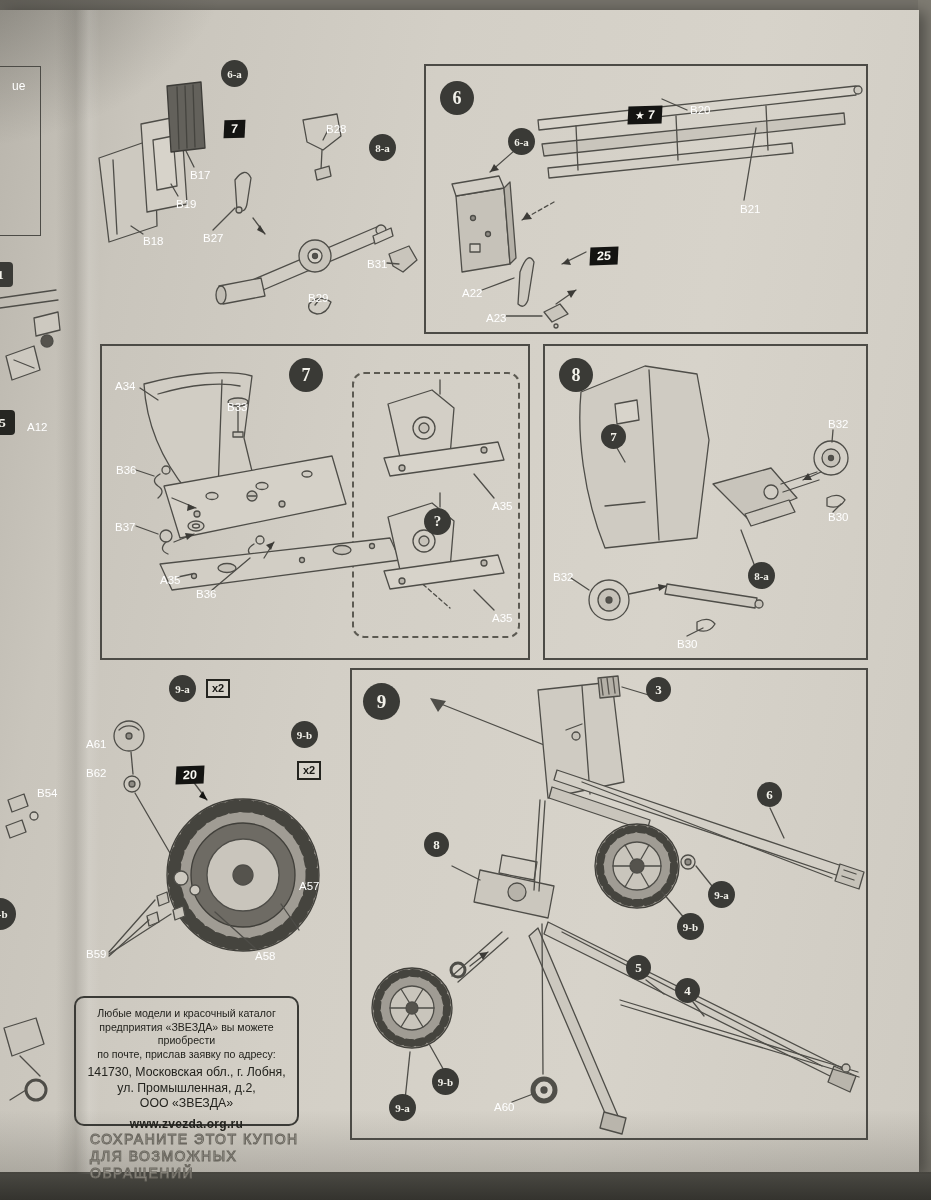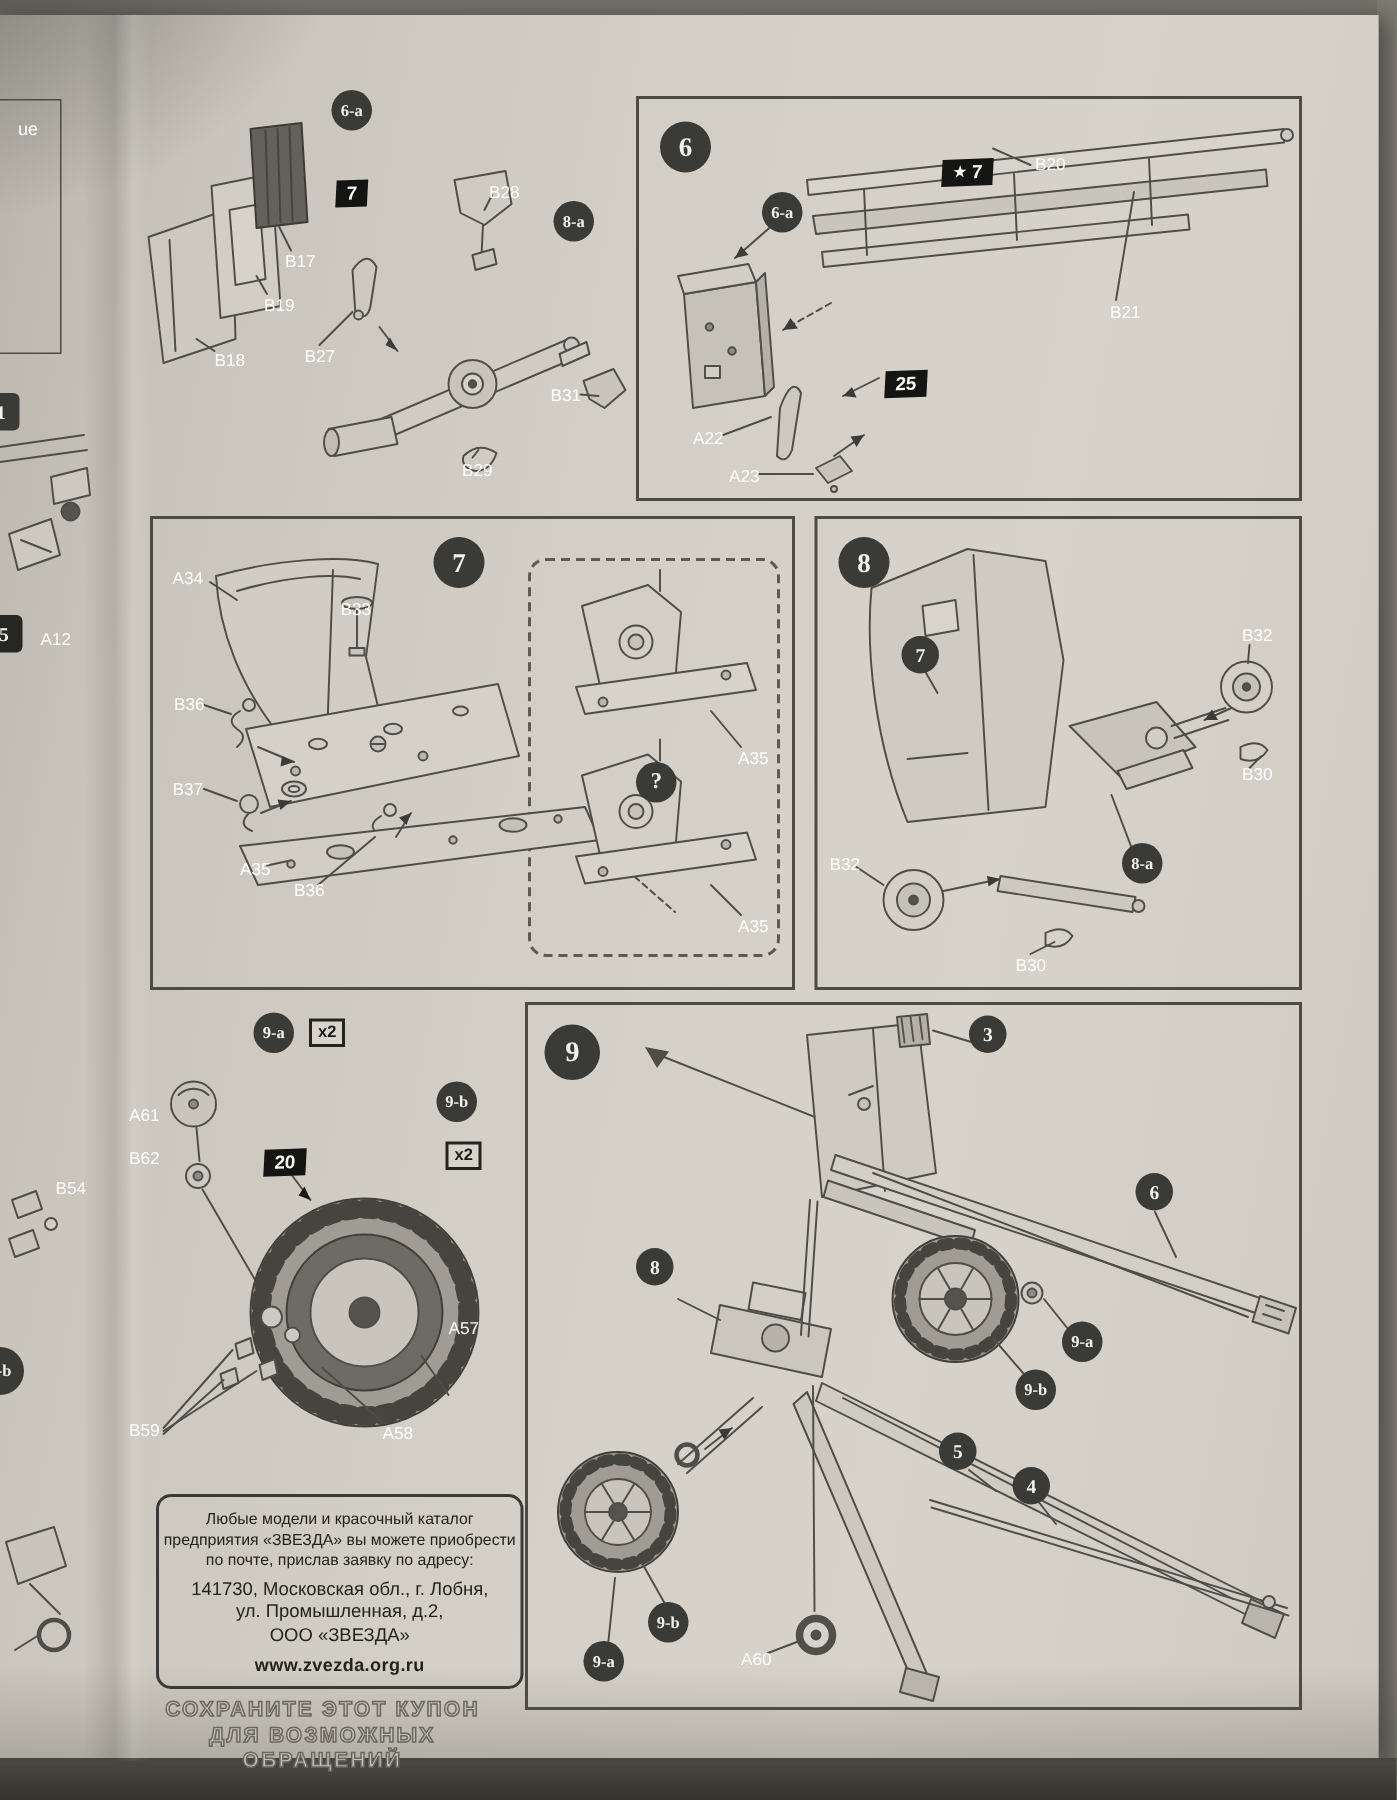--- a/index.html
+++ b/index.html
@@ -51,21 +51,21 @@
 
   .art { position:absolute; }
 
   .coupon { position:absolute; border:2px solid #3a3a36; border-radius:10px; text-align:center;
     color:#23231e; padding-top:9px; }
   .coupon .l { font-size:10.6px; line-height:13.5px; }
   .coupon .a { font-size:12.3px; line-height:15.5px; font-weight:normal; }
   .coupon .gap { height:4px; }
   .coupon .u { font-size:12px; font-weight:bold; margin-top:5px; letter-spacing:.3px; }
 
-  .coupon-note { position:absolute; text-align:center; font-weight:bold; font-size:14px;
+  .coupon-note { position:absolute; text-align:left; font-weight:normal; font-size:14px;
     line-height:17px; letter-spacing:1.5px; color:#c6c2b9; -webkit-text-stroke:1px #6a675f; }
 </style>
 </head>
 <body>
 
 <div class="scene">
   <div class="bg-top"></div>
   <div class="bg-right"></div>
   <div class="paper"></div>
   <div class="bg-bottom"></div>
@@ -142,21 +142,21 @@
     <div class="flag" style="left:224px;top:120px">
       <span>7</span>
     </div>
     <div class="badge b-sub" style="left:369px;top:134px">8-a</div>
     <span class="plabel" style="left:190px;top:169px">B17</span>
     <span class="plabel" style="left:176px;top:198px">B19</span>
     <span class="plabel" style="left:143px;top:235px">B18</span>
     <span class="plabel" style="left:203px;top:232px">B27</span>
     <span class="plabel" style="left:326px;top:123px">B28</span>
     <span class="plabel" style="left:367px;top:258px">B31</span>
-    <span class="plabel" style="left:308px;top:308px">B29</span>
+    <span class="plabel" style="left:308px;top:292px">B29</span>
 
     <div class="panel" style="left:424px;top:64px;width:444px;height:270px"></div>
     <svg class="art" style="left:426px;top:66px" width="440" height="266" viewBox="0 0 440 266">
       <g fill="none" stroke="#4e4d48" stroke-width="1.3" stroke-linejoin="round" stroke-linecap="round">
         <polygon points="112,54 430,20 430,29 113,64" fill="#d8d4cb"></polygon>
         <polygon points="116,78 418,47 419,58 118,90" fill="#c9c5bc"></polygon>
         <polygon points="122,102 366,77 367,87 123,112" fill="#d3cfc6"></polygon>
         <line x1="150" y1="60" x2="152" y2="104"></line>
         <line x1="250" y1="50" x2="252" y2="94"></line>
         <line x1="340" y1="40" x2="342" y2="84"></line>
@@ -434,21 +434,21 @@
     <div class="badge b-num" style="left:757px;top:782px">6</div>
     <div class="badge b-num" style="left:424px;top:832px">8</div>
     <div class="badge b-sub" style="left:708px;top:881px">9-a</div>
     <div class="badge b-sub" style="left:677px;top:913px">9-b</div>
     <div class="badge b-num" style="left:626px;top:955px">5</div>
     <div class="badge b-num" style="left:675px;top:978px">4</div>
     <div class="badge b-sub" style="left:432px;top:1068px">9-b</div>
     <div class="badge b-sub" style="left:389px;top:1094px">9-a</div>
     <span class="plabel" style="left:494px;top:1101px">A60</span>
 
-    <div class="coupon" style="left:104px;top:996px;width:245px;height:130px">
+    <div class="coupon" style="left:74px;top:996px;width:225px;height:130px">
       <div class="l">Любые модели и красочный каталог</div>
       <div class="l">предприятия «ЗВЕЗДА» вы можете приобрести</div>
       <div class="l">по почте, прислав заявку по адресу:</div>
       <div class="gap"></div>
       <div class="a">141730, Московская обл., г. Лобня,</div>
       <div class="a">ул. Промышленная, д.2,</div>
       <div class="a">ООО «ЗВЕЗДА»</div>
       <div class="u">www.zvezda.org.ru</div>
     </div>
 

